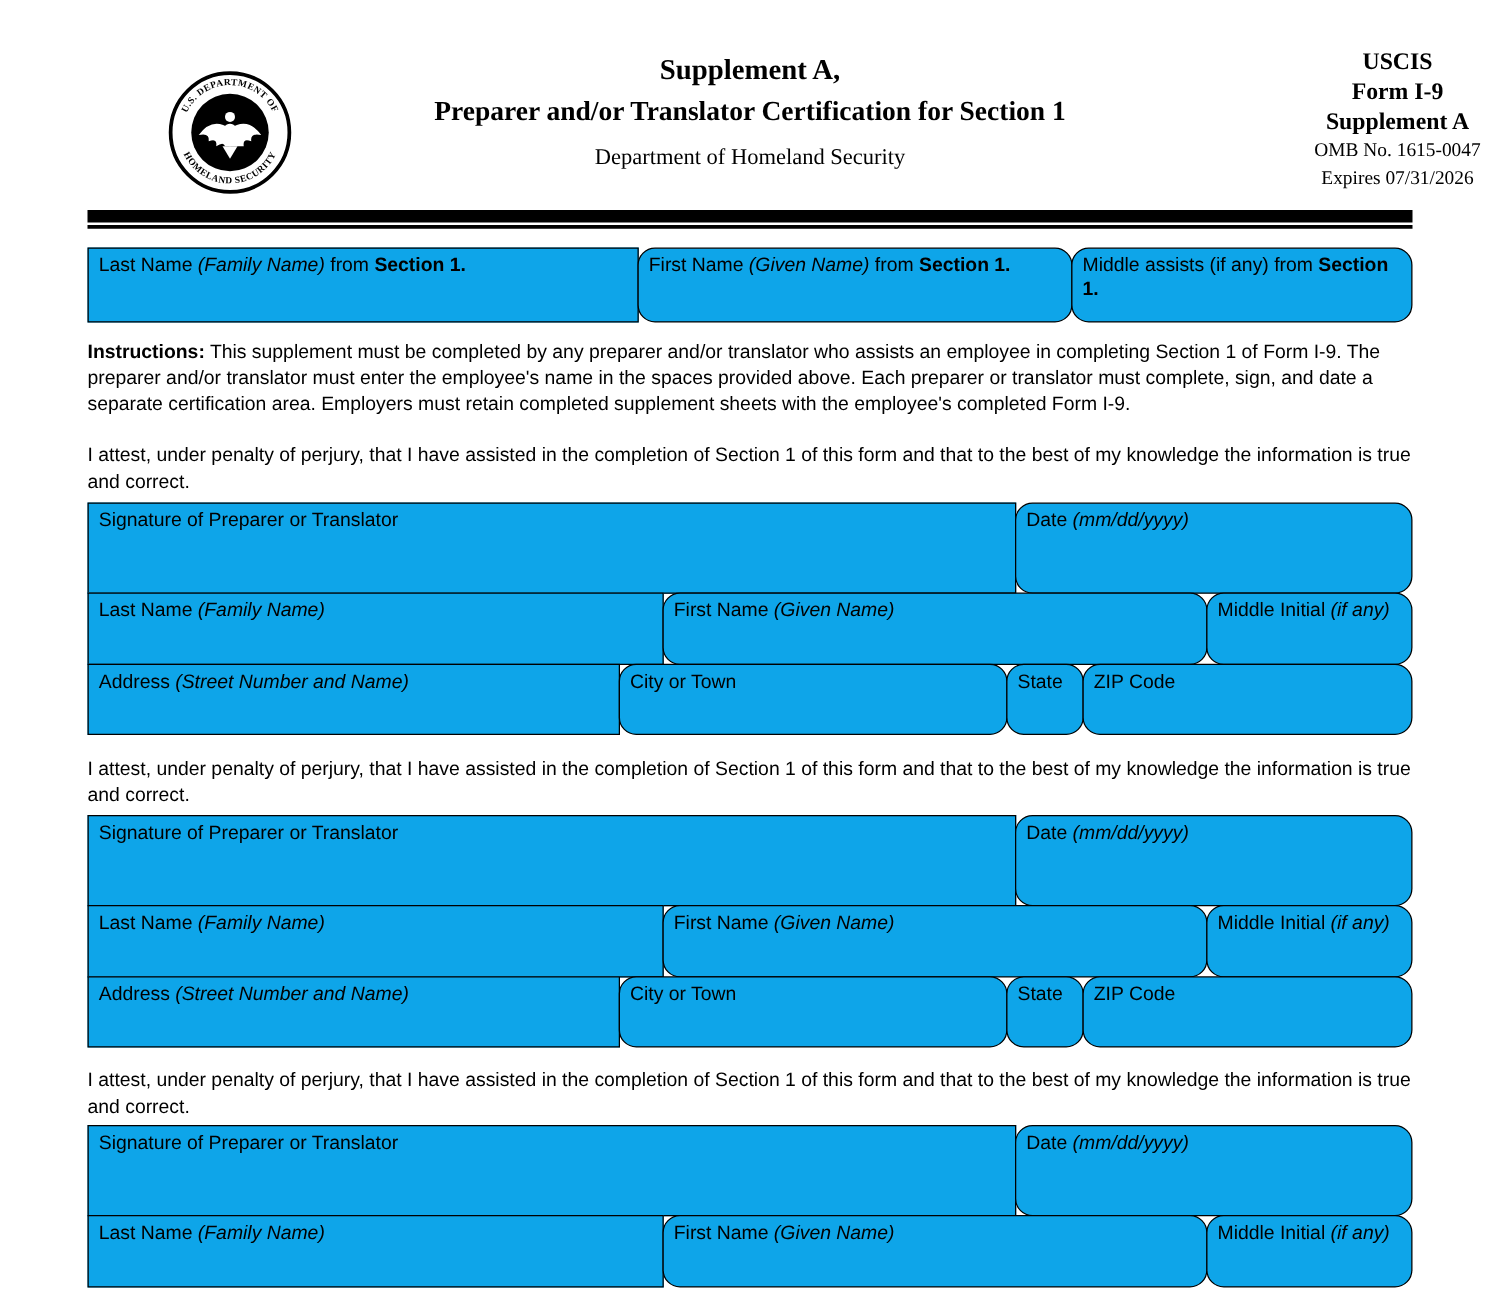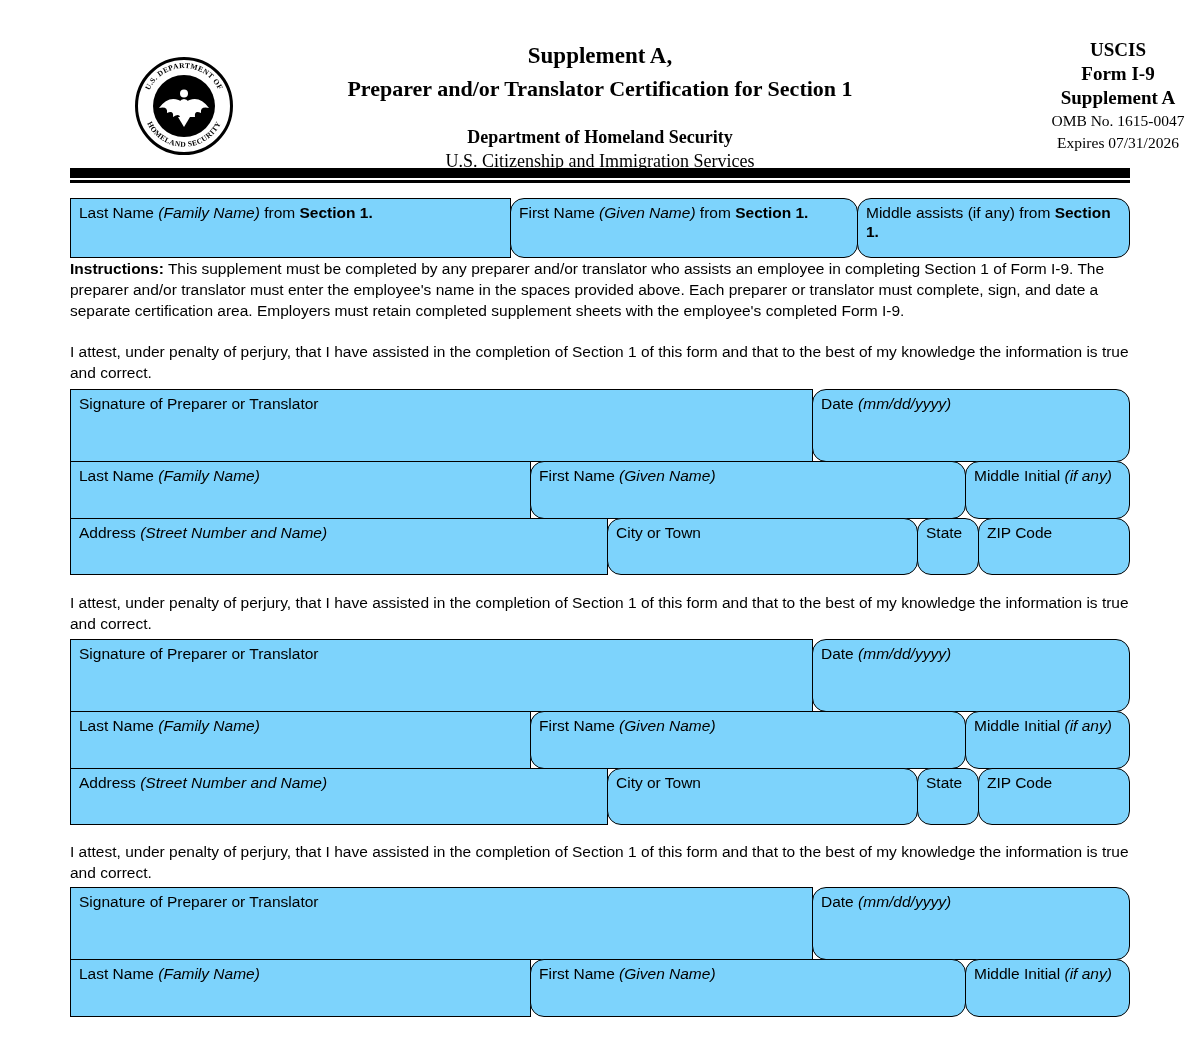--- a/index.html
+++ b/index.html
@@ -9,55 +9,55 @@
     font-family:"Liberation Sans", sans-serif; color:#000;
   }
   .page { position:relative; width:1200px; height:1045px; padding:0 70px; overflow:hidden; background:#fff; }
 
   
   .header { position:relative; height:168px; font-family:"Liberation Serif", serif; }
   .seal { position:absolute; left:64px; top:56px; width:100px; height:100px; }
   .title-block { text-align:center; padding-top:42px; }
   .t1 { font-size:23px; font-weight:700; line-height:1.2; }
   .t2 { font-size:22px; font-weight:700; line-height:1.25; margin-top:5px; }
-  .dept { font-size:18px; font-weight:700; margin-top:25px; }
+  .dept { font-size:18px; font-weight:400; margin-top:13px; }
   .agency { font-size:18px; margin-top:3px; }
   .form-box { position:absolute; left:958px; top:38px; width:180px; text-align:center; }
   .fb-b { font-size:19px; font-weight:700; line-height:24px; }
   .fb-r { font-size:15.5px; line-height:22px; }
 
   .bar-thick { height:10px; background:#000; }
   .bar-thin  { height:3px;  background:#000; margin-top:2px; }
 
   
   .tbl { width:1060px; }
   .row { display:flex; }
   .row + .row { margin-top:-1px; }
   .cell {
-    border:1px solid #000; background:#7dd3fc;
+    border:1px solid #000; background:#0ea5e9;
     padding:4px 8px; font-size:15.5px; line-height:19px;
     overflow:hidden;
   }
   .cell + .cell { margin-left:-1px;border-radius:14px; }
   .lbl i { font-style:italic; }
   .lbl b { font-weight:700; }
 
   .emp-tbl { margin-top:15px; }
   .h-emp  { height:60px; }
   .w-emp1 { width:441px; } .w-emp2 { width:348px; } .w-emp3 { flex:1; }
 
   .h-sig  { height:73px; }
   .h-name { height:58px; }
   .h-addr { height:57px; }
   .w-sig  { width:743px; } .w-date { flex:1; }
   .w-last { width:461px; } .w-first{ width:436px; } .w-mi { flex:1; }
-  .w-addr { width:538px; } .w-city { width:311px; } .w-state{ width:62px; } .w-zip { flex:1; }
+  .w-addr { width:426px; } .w-city { width:311px; } .w-state{ width:62px; } .w-zip { flex:1; }
 
   
-  .instructions { font-size:15.5px; line-height:21px; width:1060px; }
+  .instructions { margin-top:13px; font-size:15.5px; line-height:21px; width:1060px; }
   .instructions b { font-weight:700; }
   .attest { font-weight:400; font-size:15.5px; line-height:21px; width:1060px; }
   .attest-1 { margin-top:20px; margin-bottom:6px; }
   .attest-2 { margin-top:17px; margin-bottom:5px; }
   .attest-3 { margin-top:16px; margin-bottom:4px; }
 </style>
 </head>
 <body>
 
 <div class="page">
@@ -84,21 +84,20 @@
         <text font-size="7.5" font-weight="700" font-family="Liberation Serif, serif" fill="#000" letter-spacing="0.4">
           <textPath href="#arcBottom" startOffset="50%" text-anchor="middle">HOMELAND SECURITY</textPath>
         </text>
       </svg>
     </div>
 
     <div class="title-block">
       <div class="t1">Supplement A,</div>
       <div class="t2">Preparer and/or Translator Certification for Section 1</div>
       <div class="dept">Department of Homeland Security</div>
-      <div class="agency">U.S. Citizenship and Immigration Services</div>
     </div>
 
     <div class="form-box">
       <div class="fb-b">USCIS</div>
       <div class="fb-b">Form I-9</div>
       <div class="fb-b">Supplement A</div>
       <div class="fb-r">OMB No. 1615-0047</div>
       <div class="fb-r">Expires 07/31/2026</div>
     </div>
   </div>

